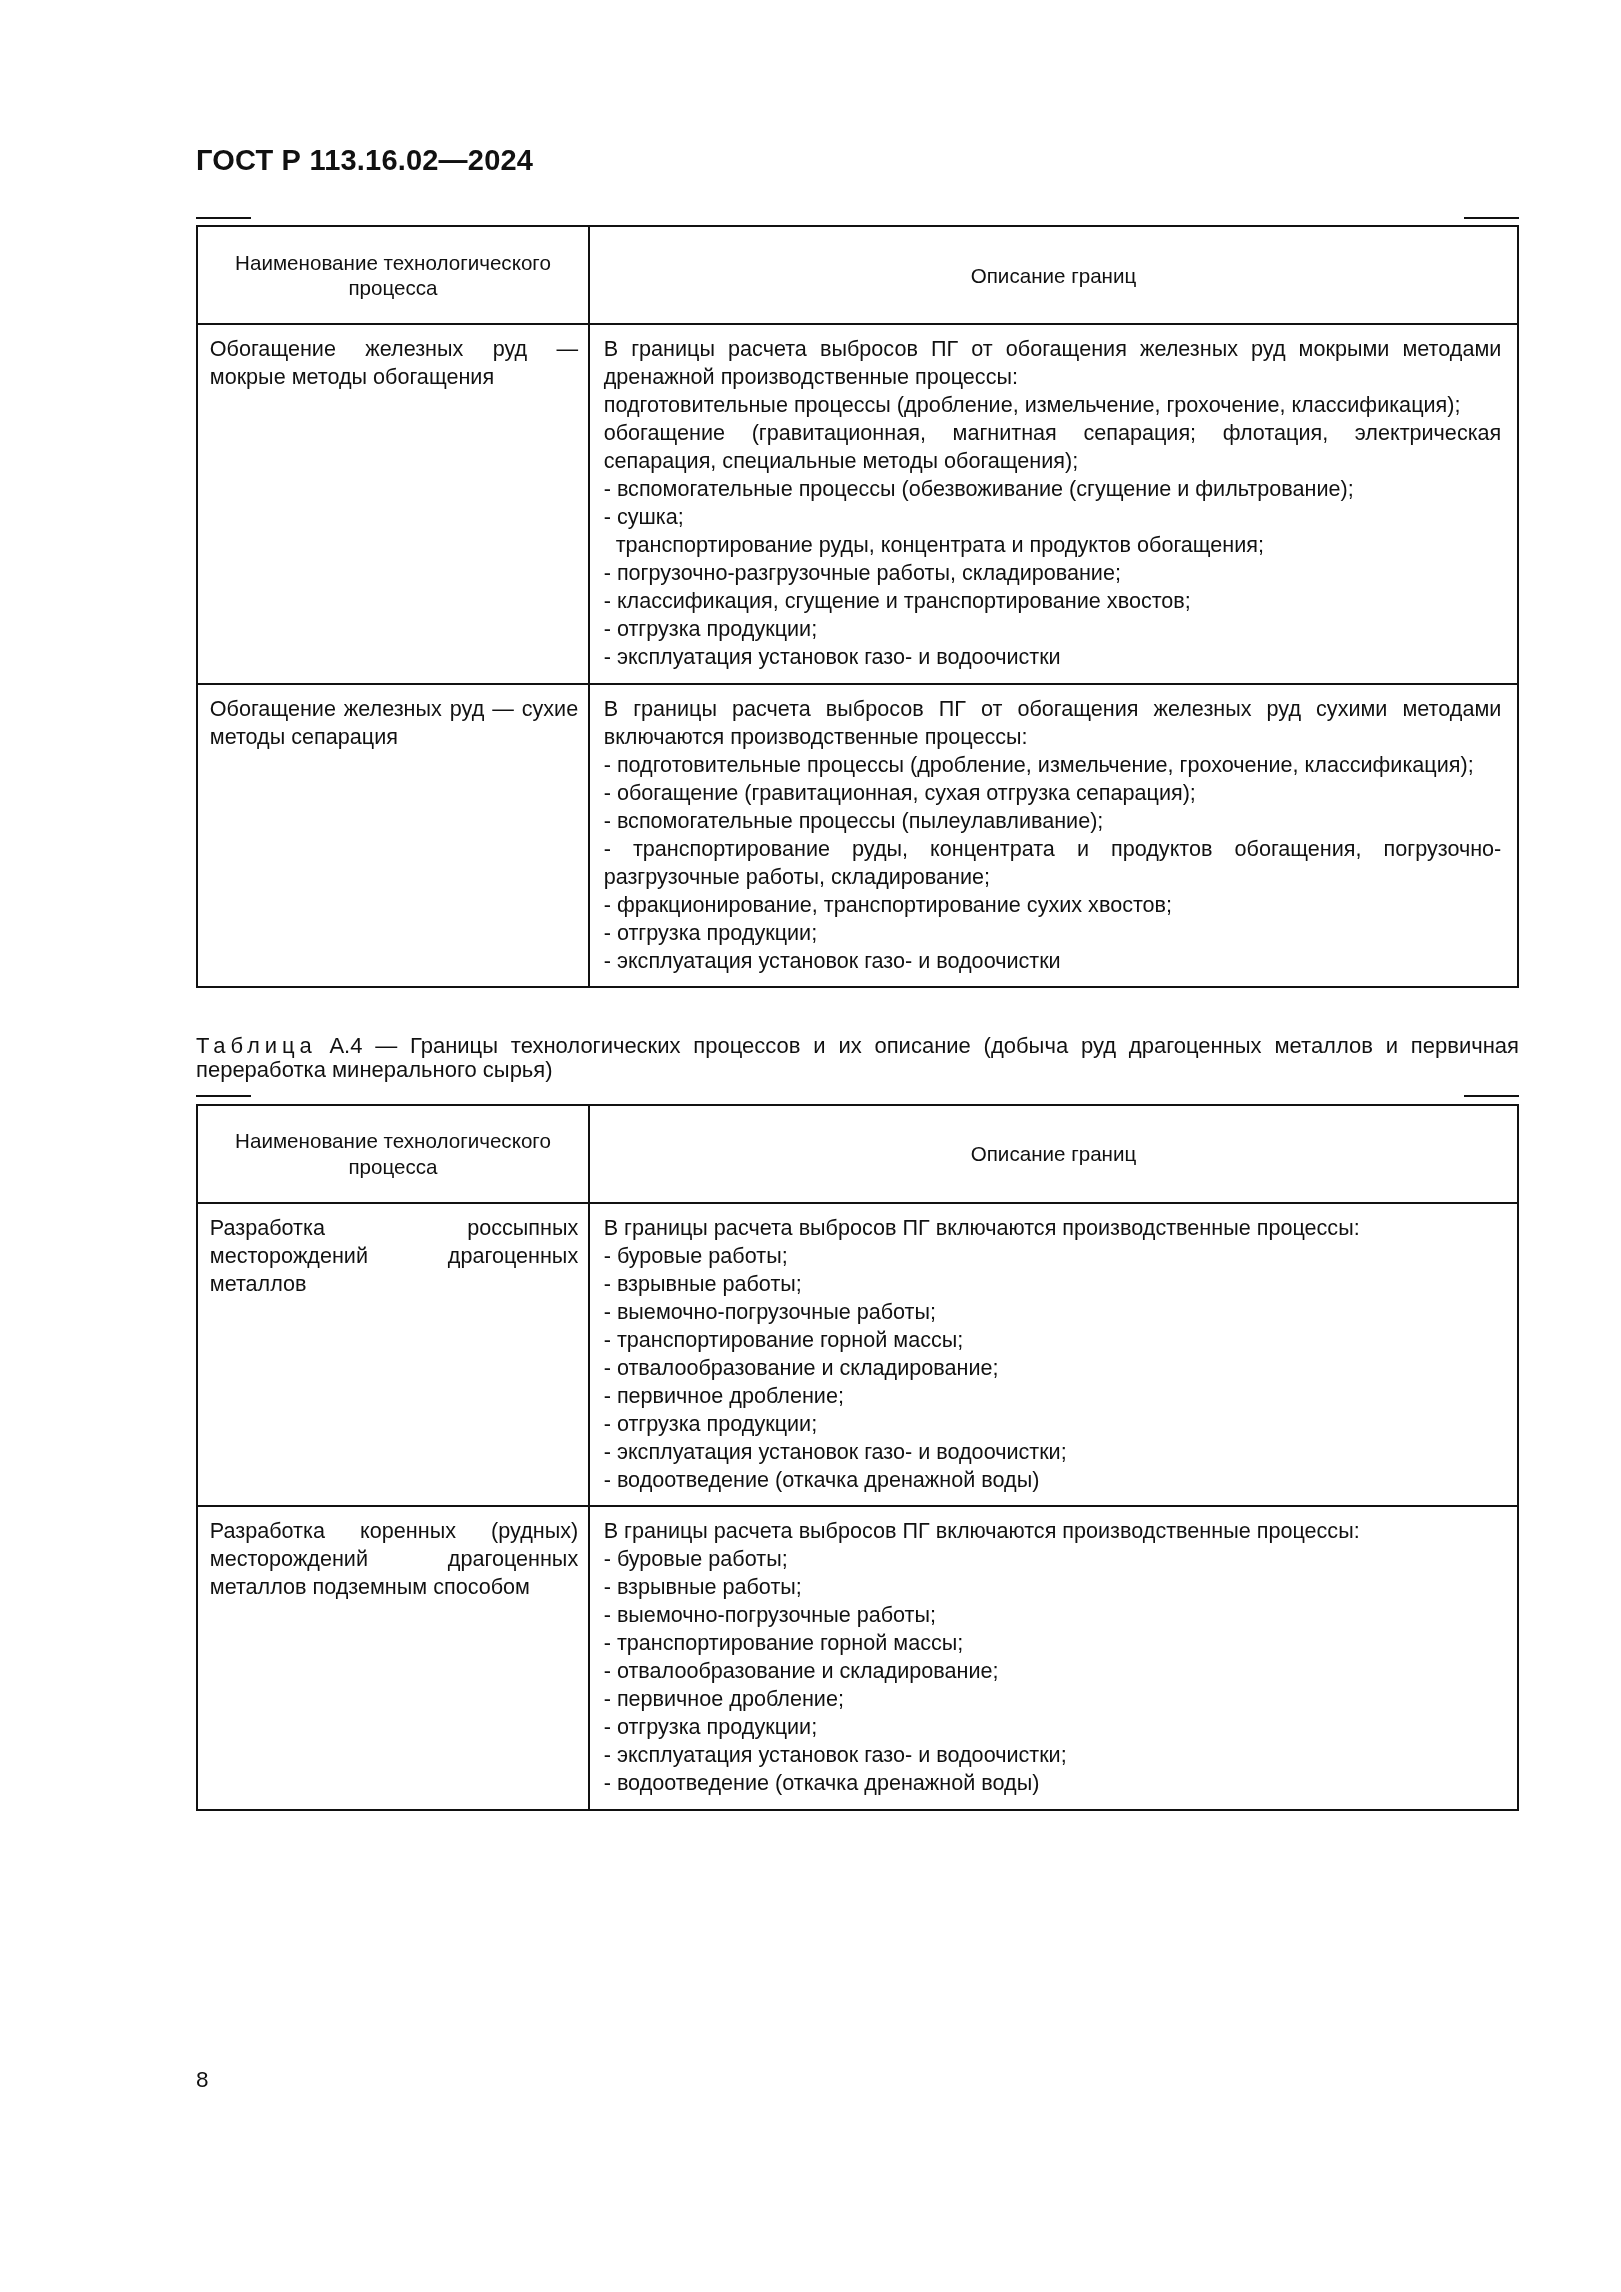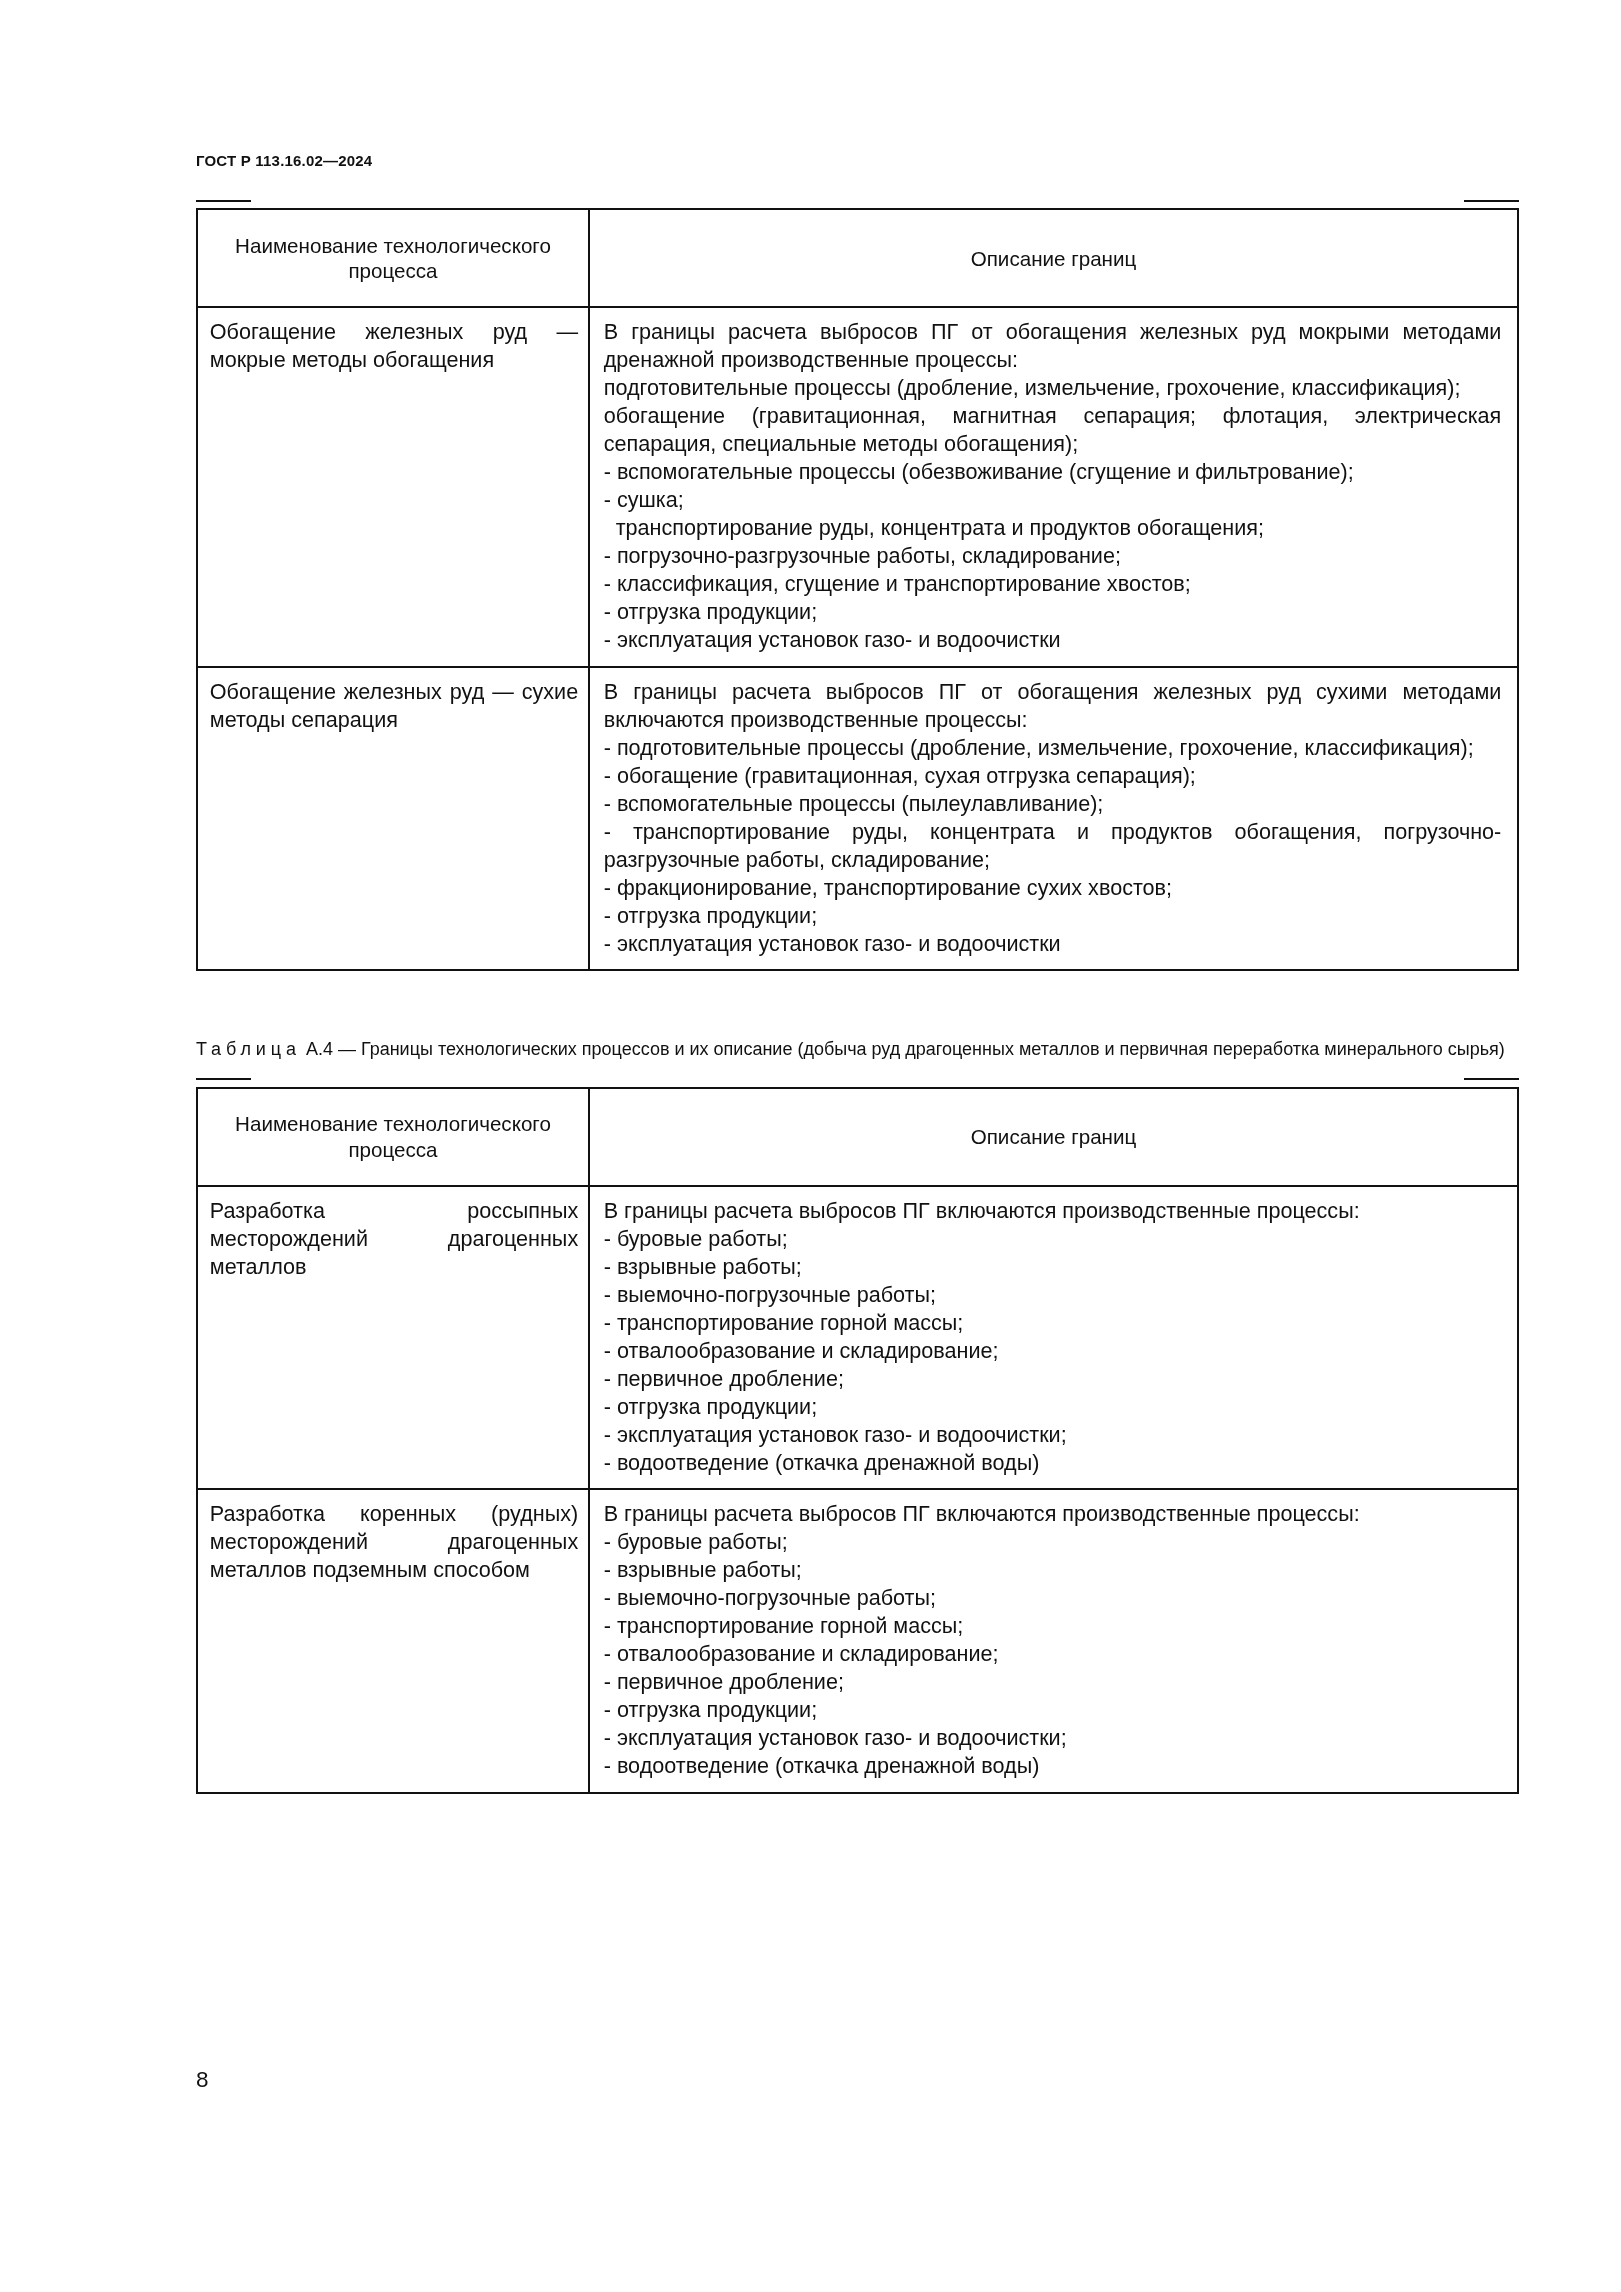--- a/index.html
+++ b/index.html
@@ -20,24 +20,24 @@
     inset: 0;
     background: #ffffff;
   }
   .content {
     position: absolute;
     left: 196px;
     top: 147px;
     width: 1323px;
   }
   .doc-header {
-    font-size: 15px;
+    font-size: 29px;
     font-weight: bold;
     line-height: 27.4px;
-    margin-bottom: 34px;
+    margin-bottom: 51px;
     letter-spacing: 0.2px;
   }
   .caption-a3 {
     font-size: 21.6px;
     font-style: italic;
     line-height: 27.4px;
     margin-bottom: 19.6px;
   }
   .tbl-wrap {
     position: relative;
@@ -79,23 +79,23 @@
     text-align: justify;
     border-radius: 11px;
   }
   td.desc-cell {
     padding: 9.8px 15.7px 11.8px 13.7px;
   }
   .desc-cell .para {
     text-align: justify;
   }
   .caption-a4 {
-    font-size: 18px;
-    line-height: 32px;
-    margin-top: 62px;
+    font-size: 22px;
+    line-height: 24px;
+    margin-top: 46px;
     margin-bottom: 21.6px;
     text-align: justify;
   }
   .caption-a4 .spaced {
     letter-spacing: 4.9px;
   }
   .page-number {
     position: absolute;
     left: 196px;
     top: 2066px;

